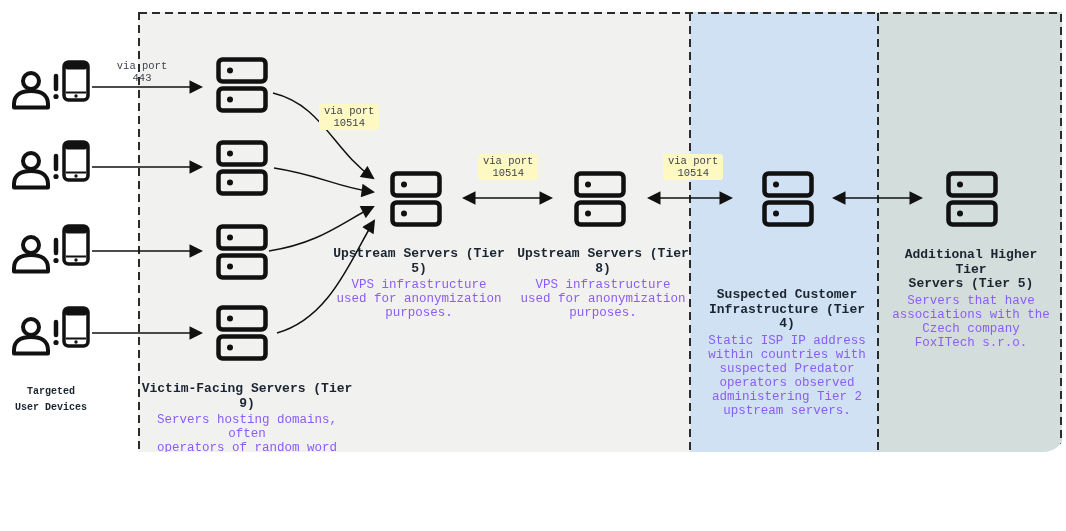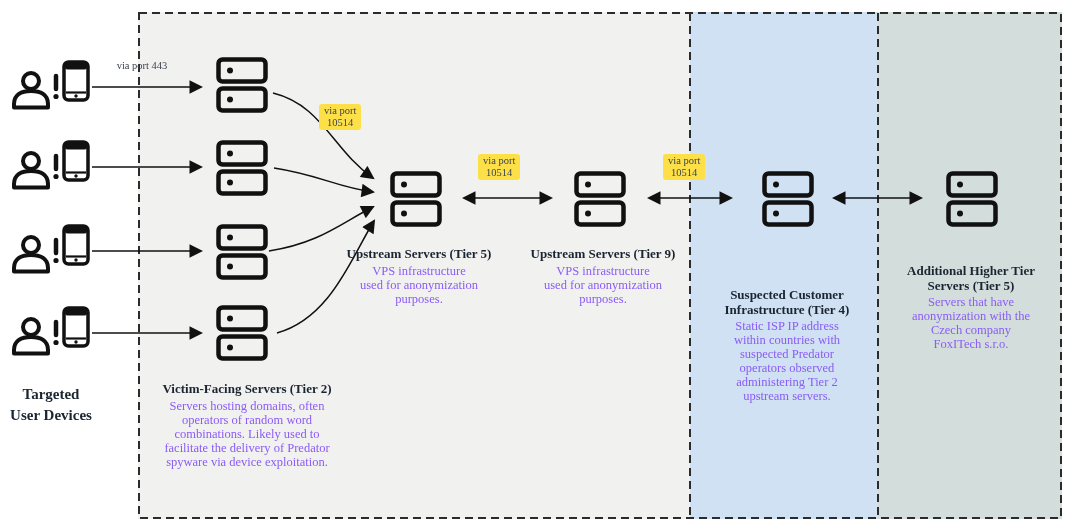--- a/index.html
+++ b/index.html
@@ -1,31 +1,32 @@
 <!DOCTYPE html>
 <html><head>
 <meta charset="utf-8">
 <style>
   html,body{margin:0;padding:0;background:#ffffff;}
   .canvas{
-    position:relative;width:1066px;height:531px;background:#ffffff;overflow:hidden;
-    font-family:Liberation Serif, serif;
+    position:relative;width:1066px;height:452px;background:#ffffff;overflow:hidden;
+    font-family:Liberation Mono, monospace;
+    border-radius:23px;
   }
   .zone{position:absolute;top:12px;height:507px;}
   .zone-main{left:138px;width:924px;background:#f1f1f0;}
   .zone-t4{left:690px;width:188px;background:#cfe1f2;}
   .zone-t5{left:878px;width:184px;background:#d3dedc;}
   svg.overlay{position:absolute;left:0;top:0;z-index:2;}
   .lbl{position:absolute;z-index:3;text-align:center;white-space:pre-line;}
   .via{font-size:10.5px;line-height:12px;color:#3d444c;}
-  .via-box{background:#fde047;border-radius:3px;padding:1px 5px;}
+  .via-box{background:#fef9c3;border-radius:3px;padding:1px 5px;}
   .tier-block{position:absolute;z-index:3;text-align:center;}
   .tier-title{font-weight:bold;font-size:13px;line-height:14.5px;color:#1b2531;white-space:pre-line;}
   .tier-desc{font-size:12.5px;line-height:14px;color:#8b5cf6;white-space:pre-line;margin-top:2px;}
-  .devices-label{font-weight:bold;font-size:15px;line-height:21px;color:#1b2531;}
+  .devices-label{font-weight:bold;font-size:10px;line-height:16px;color:#1b2531;}
 </style>
 </head>
 <body>
 
 <div class="canvas">
 
   <div class="zone zone-main"></div>
   <div class="zone zone-t4"></div>
   <div class="zone zone-t5"></div>
 
@@ -101,55 +102,55 @@
 10514</div>
   <div class="lbl via via-box" style="left:478px;top:154px;">via port
 10514</div>
   <div class="lbl via via-box" style="left:663px;top:154px;">via port
 10514</div>
 
   <div class="lbl devices-label" style="left:0px;top:384px;width:102px;">Targeted
 User Devices</div>
 
   <div class="tier-block" style="left:137px;top:382px;width:220px;">
-    <div class="tier-title">Victim-Facing Servers (Tier 2)</div>
+    <div class="tier-title">Victim-Facing Servers (Tier 9)</div>
     <div class="tier-desc">Servers hosting domains, often
 operators of random word
 combinations. Likely used to
 facilitate the delivery of Predator
 spyware via device exploitation.</div>
   </div>
 
   <div class="tier-block" style="left:324px;top:247px;width:190px;">
     <div class="tier-title">Upstream Servers (Tier 5)</div>
     <div class="tier-desc">VPS infrastructure
 used for anonymization
 purposes.</div>
   </div>
 
   <div class="tier-block" style="left:508px;top:247px;width:190px;">
-    <div class="tier-title">Upstream Servers (Tier 9)</div>
+    <div class="tier-title">Upstream Servers (Tier 8)</div>
     <div class="tier-desc">VPS infrastructure
 used for anonymization
 purposes.</div>
   </div>
 
   <div class="tier-block" style="left:702px;top:250px;width:170px;margin-top:38px;">
     <div class="tier-title">Suspected Customer
 Infrastructure (Tier 4)</div>
     <div class="tier-desc">Static ISP IP address
 within countries with
 suspected Predator
 operators observed
 administering Tier 2
 upstream servers.</div>
   </div>
 
-  <div class="tier-block" style="left:886px;top:264px;width:170px;">
+  <div class="tier-block" style="left:886px;top:248px;width:170px;">
     <div class="tier-title">Additional Higher Tier
 Servers (Tier 5)</div>
     <div class="tier-desc">Servers that have
-anonymization with the
+associations with the
 Czech company
 FoxITech s.r.o.</div>
   </div>
 
 </div>
 
 </body></html>

